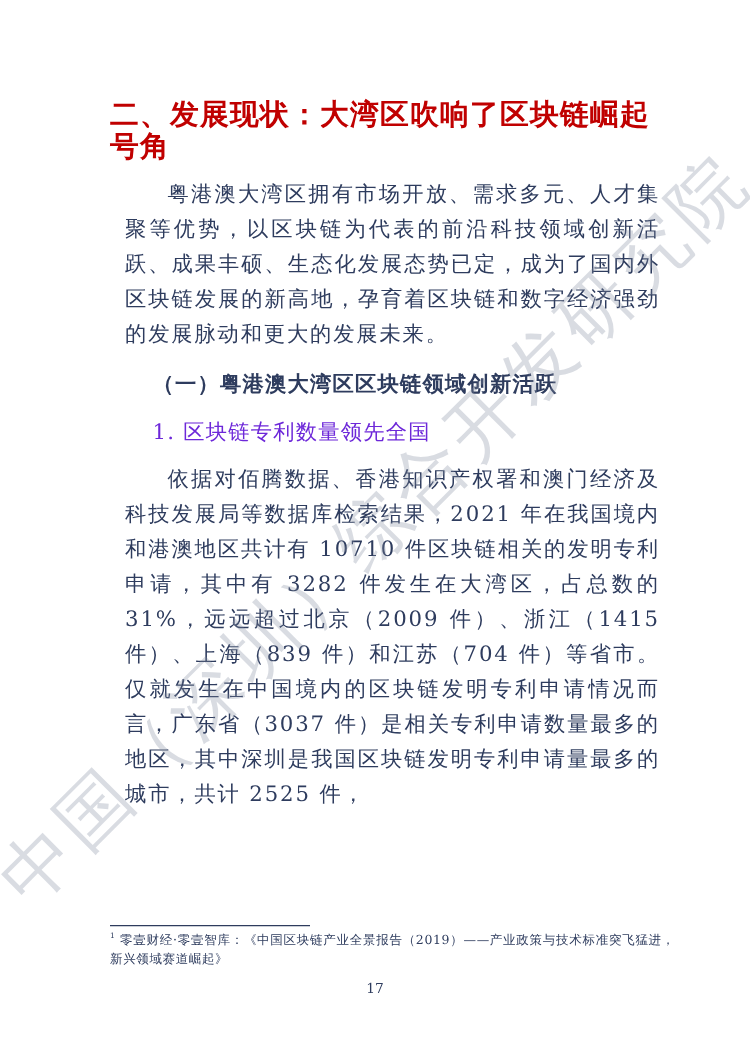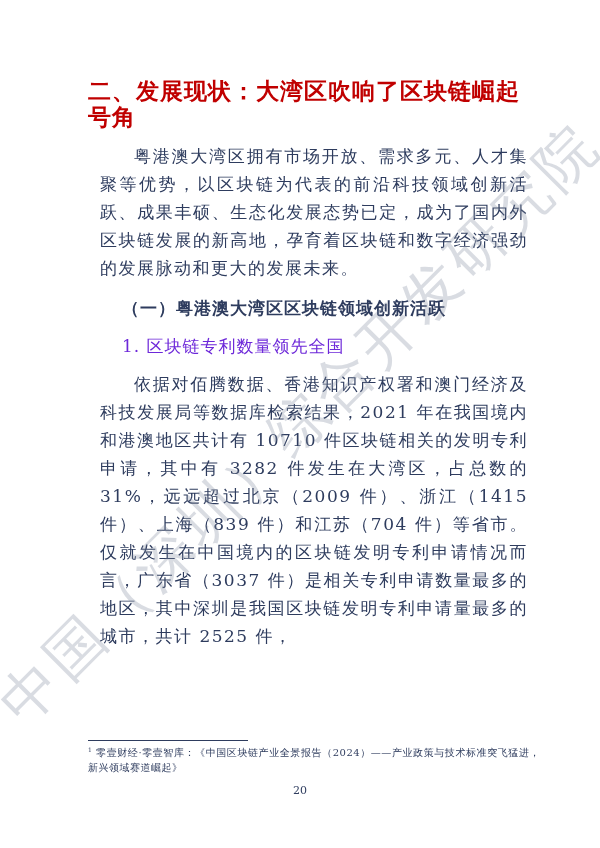--- a/index.html
+++ b/index.html
@@ -115,18 +115,18 @@
 
     <h3 class="sub-heading">1. 区块链专利数量领先全国</h3>
 
 
     <p class="body-par">依据对佰腾数据、香港知识产权署和澳门经济及科技发展局等数据库检索结果，2021 年在我国境内和港澳地区共计有 10710 件区块链相关的发明专利申请，其中有 3282 件发生在大湾区，占总数的 31%，远远超过北京（2009 件）、浙江（1415 件）、上海（839 件）和江苏（704 件）等省市。仅就发生在中国境内的区块链发明专利申请情况而言，广东省（3037 件）是相关专利申请数量最多的地区，其中深圳是我国区块链发明专利申请量最多的城市，共计 2525 件，</p>
 
   </div>
 
   <div class="footnote-area">
     <div class="footnote-rule"></div>
-    <div class="footnote-text"><sup>1</sup> <span>零壹财经·零壹智库：《中国区块链产业全景报告（2024）——产业政策与技术标准突飞猛进，新兴领域赛道崛起》</span></div>
+    <div class="footnote-text"><sup>1</sup> <span>零壹财经·零壹智库：《中国区块链产业全景报告（2019）——产业政策与技术标准突飞猛进，新兴领域赛道崛起》</span></div>
   </div>
 
-  <div class="page-number">20</div>
+  <div class="page-number">17</div>
 
 </div>
 
 </body></html>

